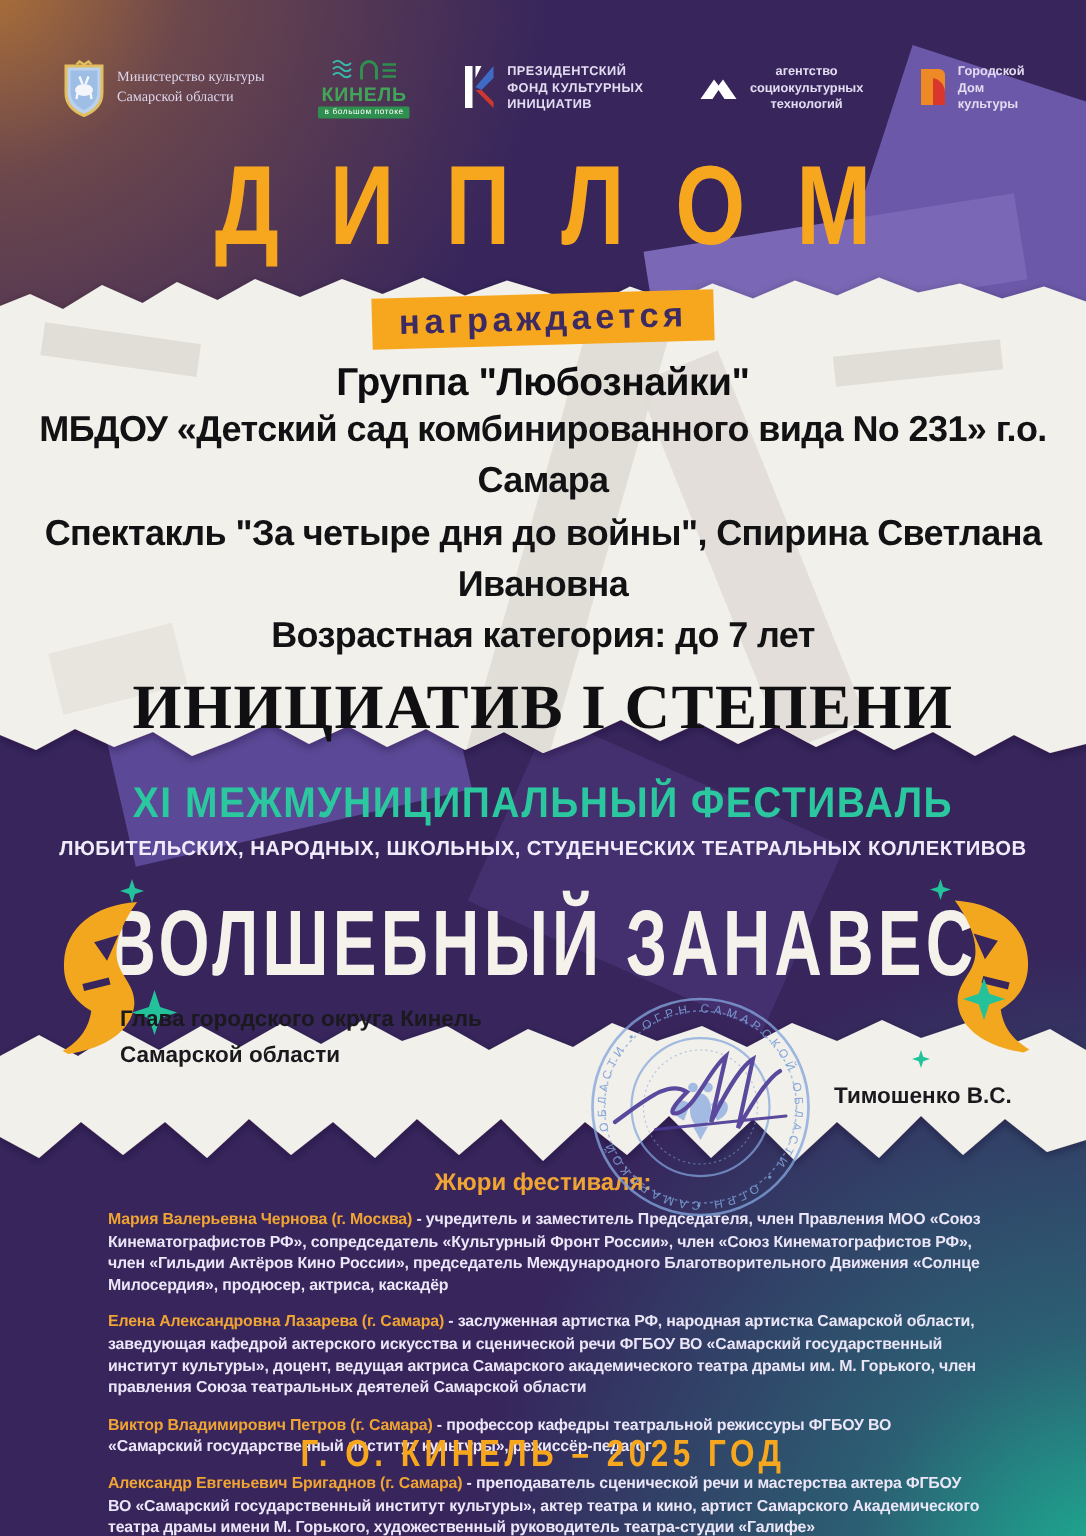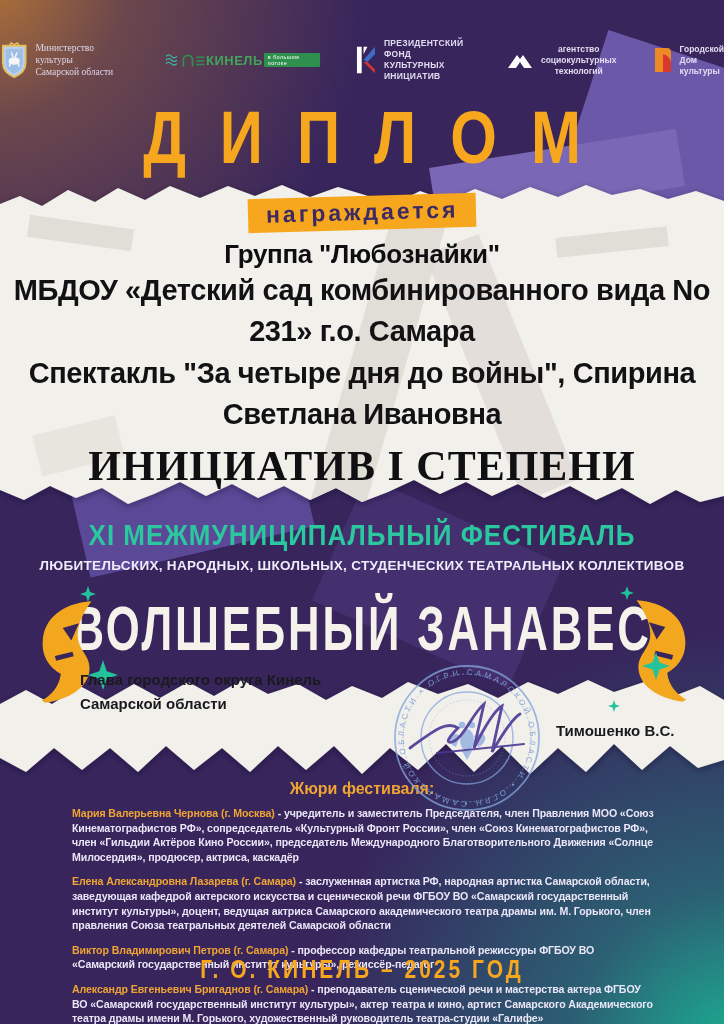--- a/index.html
+++ b/index.html
@@ -20,42 +20,42 @@
   .shape-c { left:330px; top:515px; width:215px; height:135px; background:#44306F; transform:rotate(24deg); }
 
   
   .logos { position:absolute; top:38px; left:0; width:724px; z-index:4;
     display:flex; justify-content:center; align-items:center; gap:36px; }
   .logo { display:flex; align-items:center; gap:7px; }
   .logo-text { font-size:8.5px; line-height:1.3; color:#E2DCF1; font-weight:bold; }
   .logo-text.lower { text-transform:none;text-align:center; }
   .logo-text.caps { text-transform:uppercase; letter-spacing:.3px; }
   .ministry-text { font-family:"Liberation Serif", serif; font-weight:normal; font-size:9.5px; color:#DDD6EC; }
-  .kinel { display:flex; flex-direction:row; align-items:center; gap:1px; }
+  .kinel { display:flex; flex-direction:column; align-items:center; gap:1px; }
   .kinel-title { color:#41A558; font-weight:bold; font-size:13px; letter-spacing:.5px; }
   .kinel-badge { background:#2F8F4E; color:#fff; font-size:5.5px; padding:1px 4px; border-radius:1px; letter-spacing:.4px; }
 
   
   .diploma-title { position:absolute; top:94px; left:0; width:724px; z-index:4;
     text-align:center; color:#F7A71E; font-size:60px; font-weight:bold;
     letter-spacing:34px; padding-left:34px;
     transform:scaleY(1.25); transform-origin:top center; }
 
   
   .band-svg { position:absolute; left:0; width:724px; z-index:3; }
   #band1 { top:180px; height:335px; }
   #band2 { top:674px; height:112px; }
 
   
   .award { position:absolute; top:196px; left:0; width:724px; z-index:4; text-align:center; }
   .badge { display:inline-block; background:#F6A71D; color:#3D2A63;
     font-size:23px; font-weight:bold; letter-spacing:3px; padding:3px 18px 4px;
     transform:rotate(-1.6deg); }
   .recipient { margin-top:9px; font-size:26px; font-weight:bold; color:#0E0E10; letter-spacing:-.3px; }
-  .award-line { font-size:29px; font-weight:bold; color:#121214; line-height:1.43; letter-spacing:-.4px; }
+  .award-line { font-size:24px; font-weight:bold; color:#121214; line-height:1.43; letter-spacing:-.4px; }
   .result { margin-top:6px; font-family:"Liberation Serif", serif; font-size:42px;
     font-weight:bold; color:#101012; letter-spacing:1px; }
 
   
   .fest-line1 { position:absolute; top:520px; left:0; width:724px; z-index:4; text-align:center;
     color:#2BC79E; font-size:26px; font-weight:bold; letter-spacing:1px; transform:scaleY(1.1); }
   .fest-line2 { position:absolute; top:558px; left:0; width:724px; z-index:4; text-align:center;
     color:#EFEBFA; font-size:13.5px; font-weight:bold; letter-spacing:.3px; }
   .fest-name { position:absolute; top:592px; left:0; width:724px; z-index:4; text-align:center;
     color:#F5F2EC; font-size:46px; font-weight:bold; letter-spacing:3px;
@@ -174,20 +174,21 @@
       <rect x="556" y="52" width="112" height="20" fill="#E1DDD7" transform="rotate(-6 612 62)"></rect>
       <rect x="36" y="245" width="85" height="42" fill="#E4E0DA" opacity=".7" transform="rotate(-14 78 266)"></rect>
     </g>
   </svg>
 
   <div class="award">
     <div class="badge">награждается</div>
     <div class="recipient">Группа "Любознайки"</div>
     <div class="award-line">МБДОУ «Детский сад комбинированного вида No 231» г.о. Самара</div>
     <div class="award-line">Спектакль "За четыре дня до войны", Спирина Светлана Ивановна</div>
+    <div class="award-line">Возрастная категория: до 7 лет</div>
     <div class="result">ИНИЦИАТИВ I СТЕПЕНИ</div>
   </div>
 
   <div class="fest-line1">XI МЕЖМУНИЦИПАЛЬНЫЙ ФЕСТИВАЛЬ</div>
   <div class="fest-line2">ЛЮБИТЕЛЬСКИХ, НАРОДНЫХ, ШКОЛЬНЫХ, СТУДЕНЧЕСКИХ ТЕАТРАЛЬНЫХ КОЛЛЕКТИВОВ</div>
   <div class="fest-name">ВОЛШЕБНЫЙ ЗАНАВЕС</div>
 
   <svg class="deco" style="left:36px; top:598px;" width="86" height="108" viewBox="0 0 90 110">
     <path d="M58,2 C28,4 8,20 7,44 C6,62 16,72 26,78 C24,92 16,100 6,106 L10,108 C36,104 54,92 56,74 C57,60 46,54 44,42 C42,30 48,16 58,2 Z" fill="#F3A71F"></path>
     <polygon points="28,30 45,25 37,43" fill="#37255C"></polygon>

